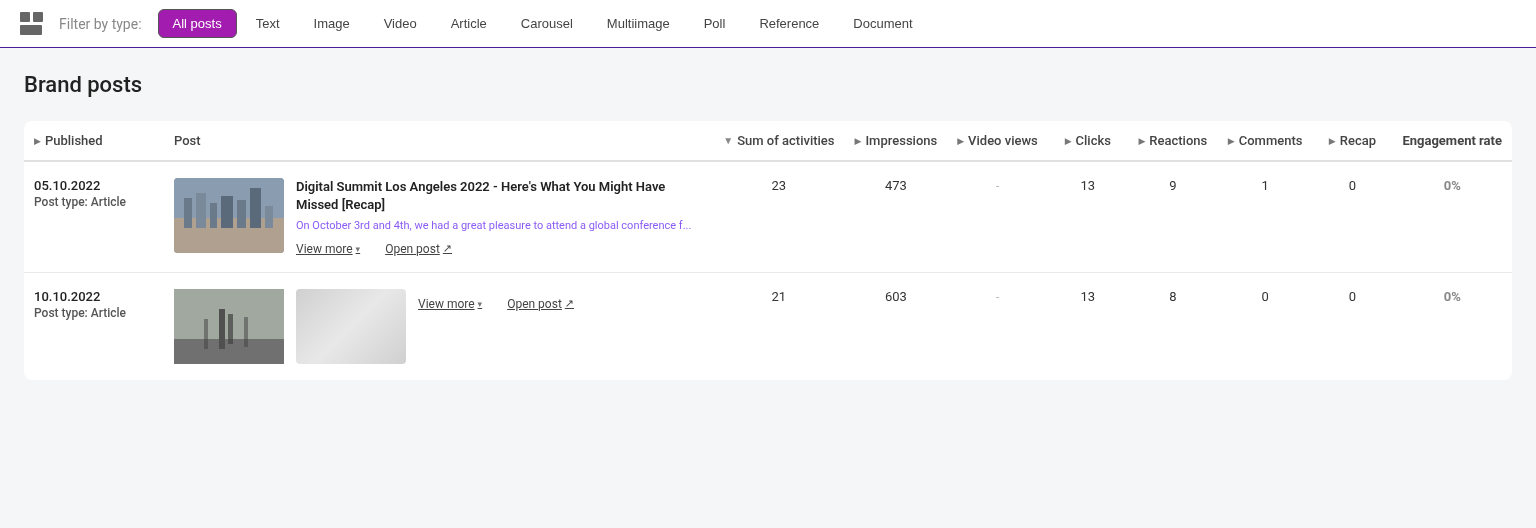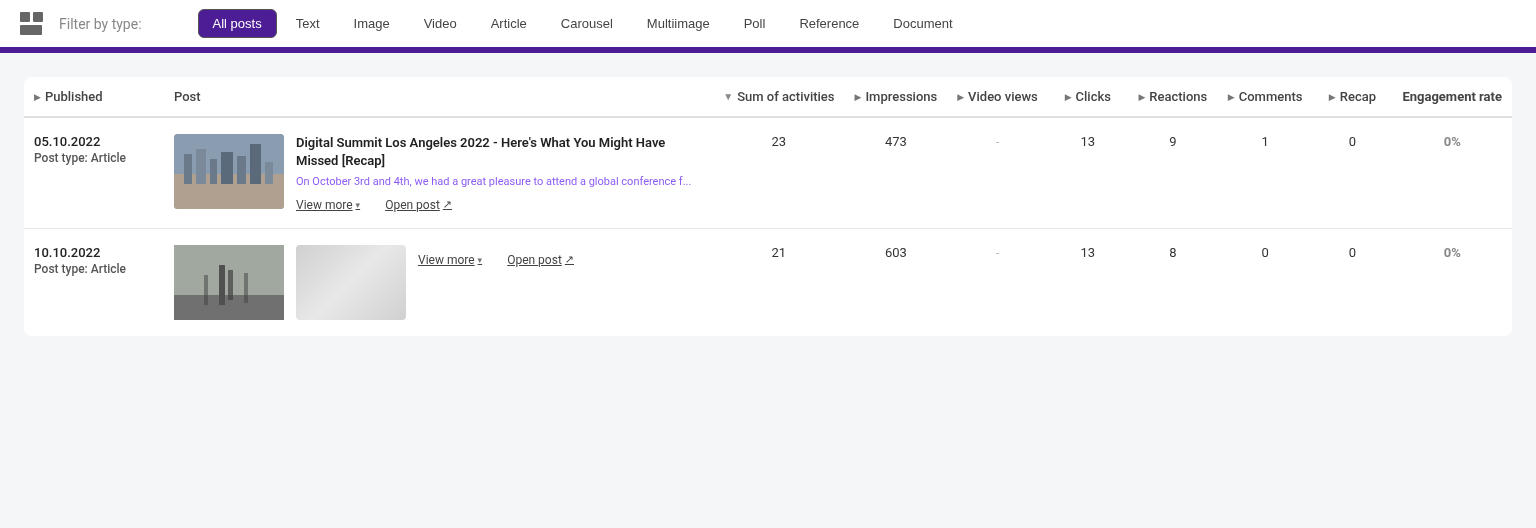--- a/index.html
+++ b/index.html
@@ -7,21 +7,21 @@
       font-family: -apple-system, BlinkMacSystemFont, 'Segoe UI', Roboto, sans-serif;
       background: #f5f6f7;
       color: #333;
       font-size: 14px;
     }
     .top-bar {
       display: flex;
       align-items: center;
       padding: 8px 16px;
       background: #fff;
-      border-bottom: 6px solid #4c1d95;
+      border-bottom: 1px solid #4c1d95;
       gap: 12px;
     }
     .layout-icon {
       display: flex;
       flex-direction: column;
       gap: 3px;
       cursor: pointer;
       padding: 4px;
     }
     .layout-icon-inner {
@@ -50,24 +50,23 @@
     .filter-btn {
       padding: 6px 14px;
       border-radius: 6px;
       border: 1px solid transparent;
       cursor: pointer;
       font-size: 13px;
       background: transparent;
       color: #444;
     }
     .filter-btn.active {
-      background: #4c1d95;
+      background: #a21caf;
       color: #fff;
       border-color: #555;
-      margin-left: 40px;
     }
     .main-content {
       padding: 24px 24px 0 24px;
       background: #f5f6f7;
       min-height: calc(100vh - 52px);
     }
     .section-title {
       font-size: 22px;
       font-weight: 500;
       color: #222;
@@ -240,20 +239,21 @@
     <button class="filter-btn">Article</button>
     <button class="filter-btn">Carousel</button>
     <button class="filter-btn">Multiimage</button>
     <button class="filter-btn">Poll</button>
     <button class="filter-btn">Reference</button>
     <button class="filter-btn">Document</button>
   </div>
 </div>
 
 <div class="main-content">
+  <div class="section-title">Brand posts</div>
   <div class="table-wrapper">
     <table>
       <thead>
         <tr>
           <th class="col-published">
             <div class="col-header">
               <span class="arrow-icon">▶</span>
               <span>Published</span>
             </div>
           </th>

